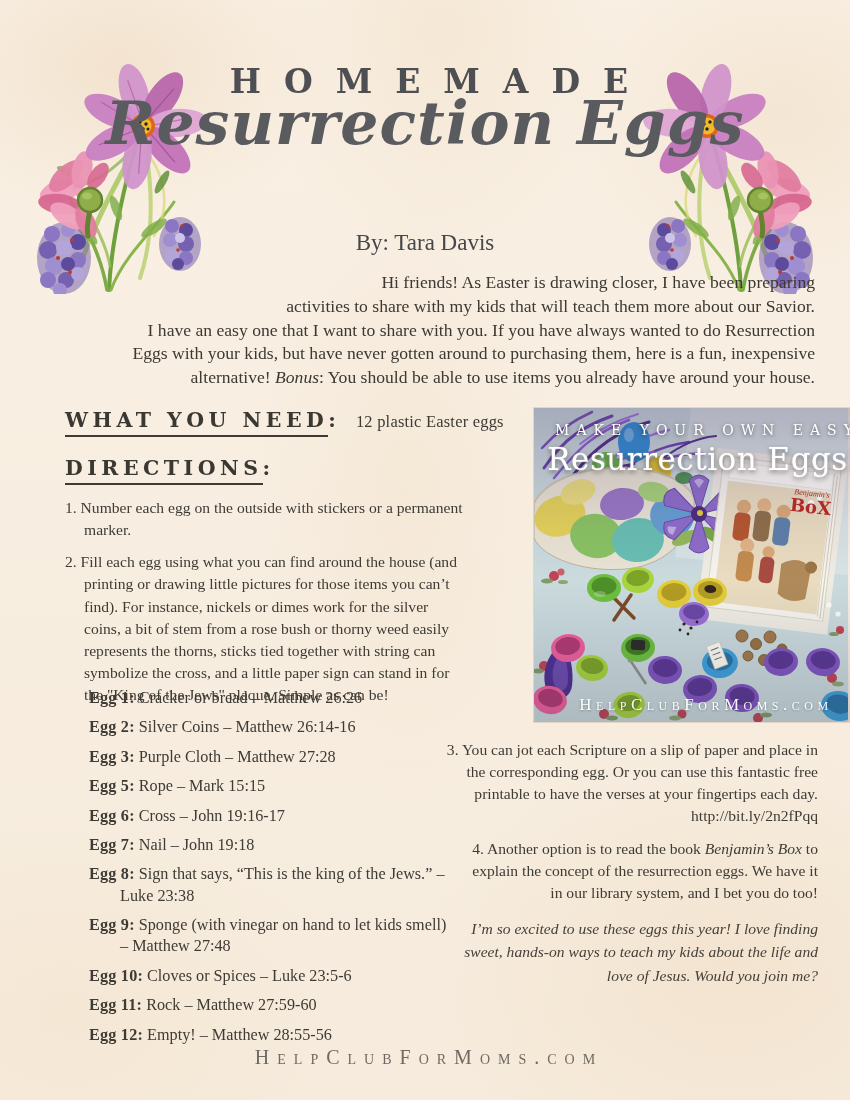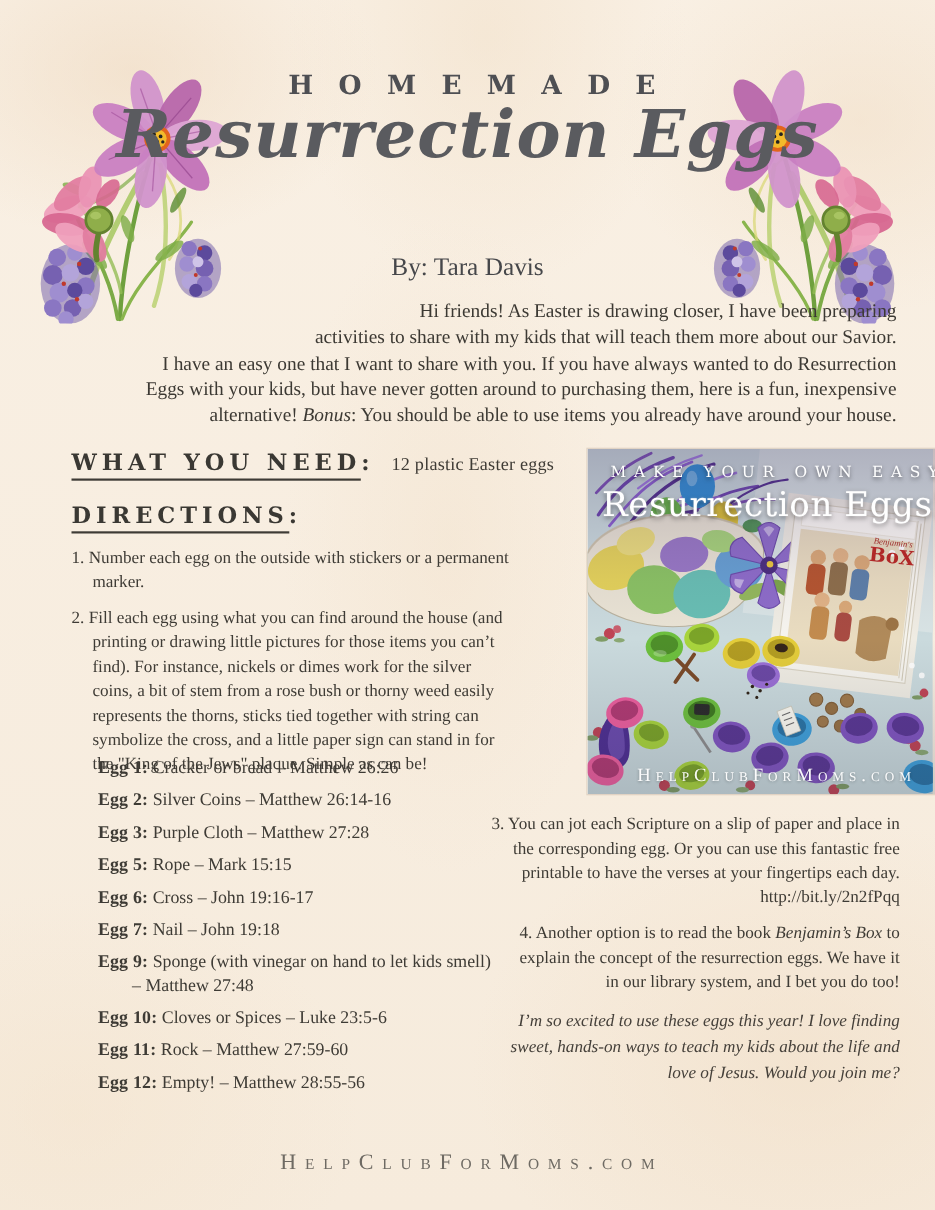--- a/index.html
+++ b/index.html
@@ -13,21 +13,21 @@
       radial-gradient(ellipse 320px 250px at 92% 10%, rgba(239,218,192,.45), transparent 70%),
       radial-gradient(ellipse 420px 320px at 86% 88%, rgba(240,220,195,.5), transparent 72%),
       radial-gradient(ellipse 360px 280px at 8% 92%, rgba(243,226,203,.45), transparent 72%),
       radial-gradient(ellipse 200px 400px at 48% 45%, rgba(240,222,198,.35), transparent 75%),
       linear-gradient(#f9f0e4,#f6ebdc);
   }
   .flowers{position:absolute; top:32px; width:228px; height:262px;}
   .flowers.left{left:12px;}
   .flowers.right{right:12px; transform:scaleX(-1);}
   .center-text{position:absolute; left:0; right:0; text-align:center;}
-  .eyebrow{top:62px; font-family:"DejaVu Serif",serif; font-weight:bold; font-size:24px;
+  .eyebrow{top:62px; font-family:"DejaVu Serif",serif; font-weight:bold; font-size:33px;
     letter-spacing:23px; padding-left:31px; color:#4e4f53;}
   .title{top:88px; margin:0; font-family:"DejaVu Serif",serif; font-style:italic; font-weight:bold;
     font-size:60px; color:#5a5b5f; letter-spacing:1px;}
   .subtitle{top:190px; font-family:"DejaVu Serif",serif; font-weight:bold; font-size:30px;
     letter-spacing:2px; color:#46474a;}
   .byline{top:230px; font-size:23px; color:#46474a;}
   .intro{position:absolute; top:271px; left:35px; width:780px; text-align:right;
     font-size:17.6px; line-height:23.8px; color:#3c3933;}
   .h-row{position:absolute; left:65px; white-space:nowrap;}
   .h-row .h{font-family:"DejaVu Serif",serif; font-weight:bold; font-size:20.5px;
@@ -299,20 +299,21 @@
 
       <div class="egg"><b>Egg 3:</b> <span>Purple Cloth – Matthew 27:28</span></div>
 
 
       <div class="egg"><b>Egg 5:</b> <span>Rope – Mark 15:15</span></div>
 
       <div class="egg"><b>Egg 6:</b> <span>Cross – John 19:16-17</span></div>
 
       <div class="egg"><b>Egg 7:</b> <span>Nail – John 19:18</span></div>
 
+      <div class="egg"><b>Egg 8:</b> <span>Sign that says, “This is the king of the Jews.” – Luke 23:38</span></div>
 
       <div class="egg"><b>Egg 9:</b> <span>Sponge (with vinegar on hand to let kids smell) – Matthew 27:48</span></div>
 
       <div class="egg"><b>Egg 10:</b> <span>Cloves or Spices – Luke 23:5-6</span></div>
 
       <div class="egg"><b>Egg 11:</b> <span>Rock – Matthew 27:59-60</span></div>
 
       <div class="egg"><b>Egg 12:</b> <span>Empty! – Matthew 28:55-56</span></div>
     </div>
 

